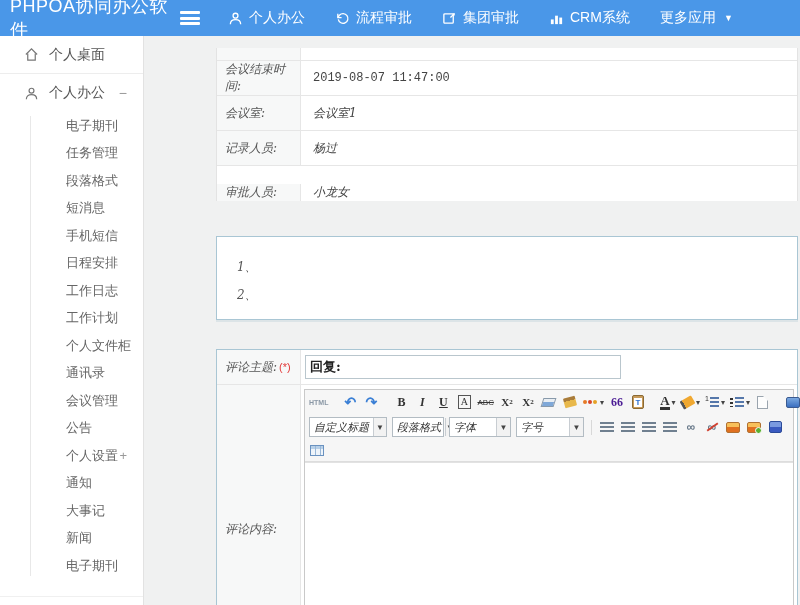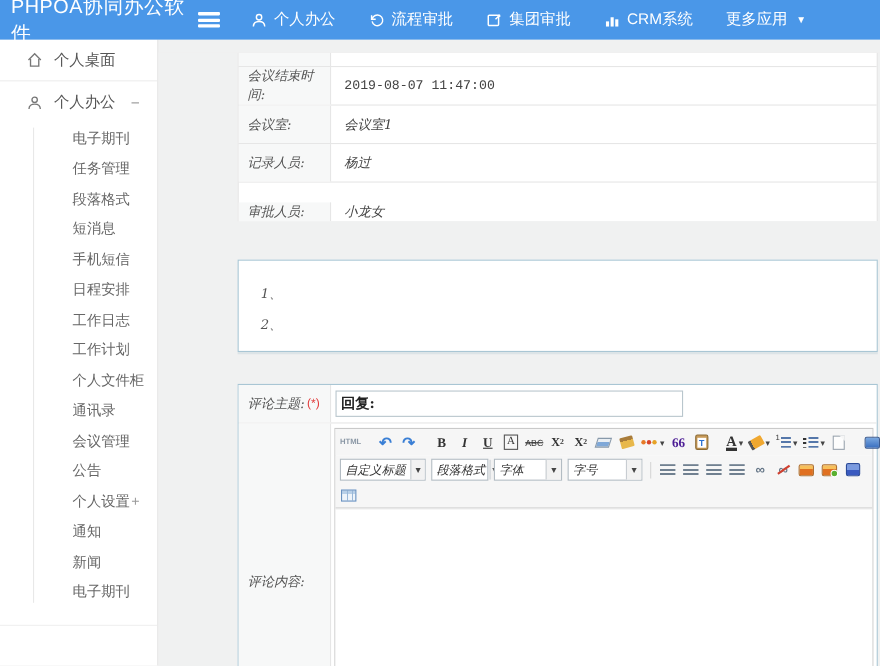--- a/index.html
+++ b/index.html
@@ -262,20 +262,23 @@
         <span>公告</span>
       </div>
     <div class="s-item lvl1">
       <span>个人设置</span>
       <span class="toggle" style="position:absolute;right:16px;color:#999;">+</span>
     </div>
     <div class="s-item lvl1">
         <span>通知</span>
       </div>
     <div class="s-item lvl1">
+        <span>大事记</span>
+      </div>
+    <div class="s-item lvl1">
         <span>新闻</span>
       </div>
     <div class="s-item lvl1">
         <span>电子期刊</span>
       </div>
   </div>
   <div class="s-item lvl0 last">
     
     
     

